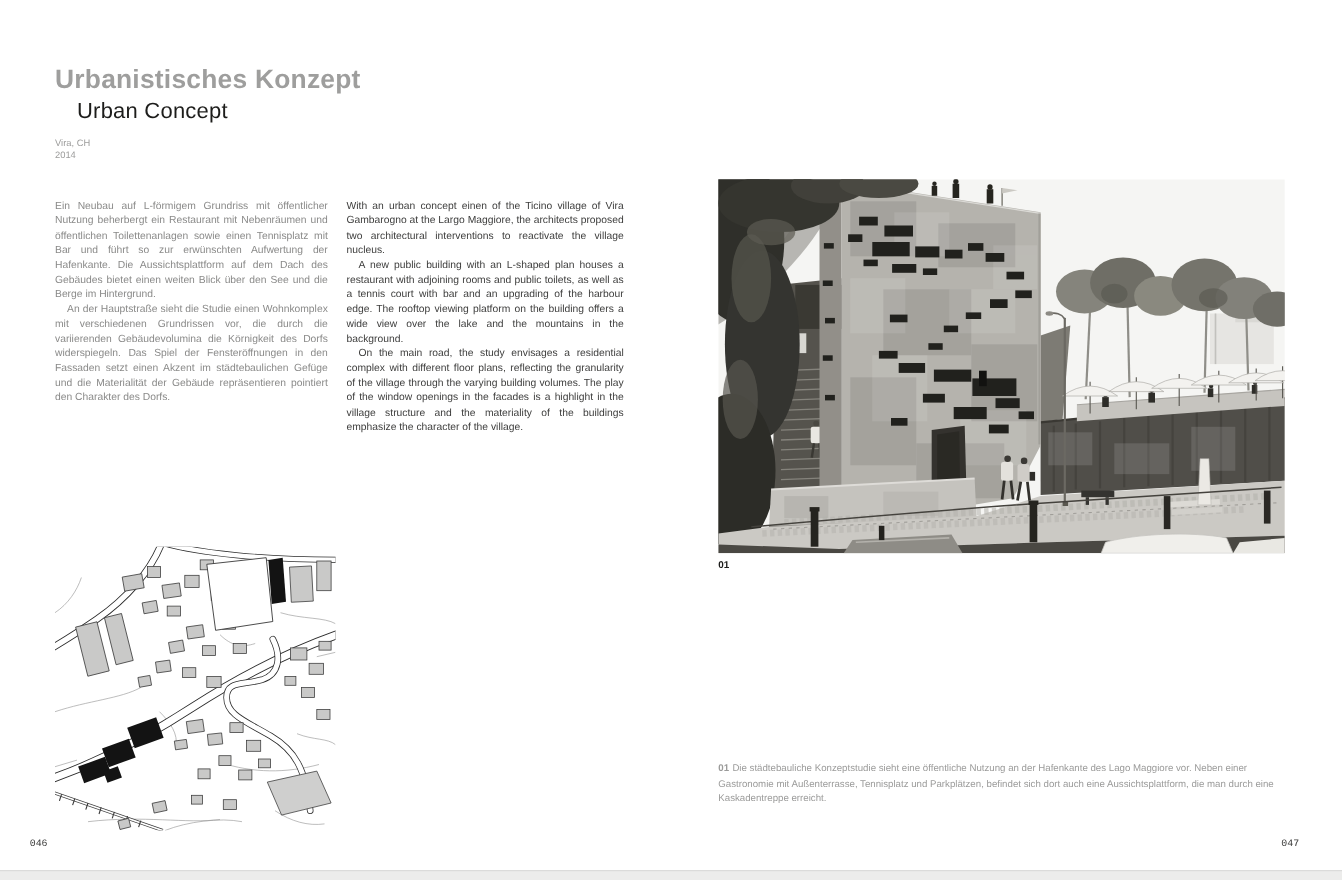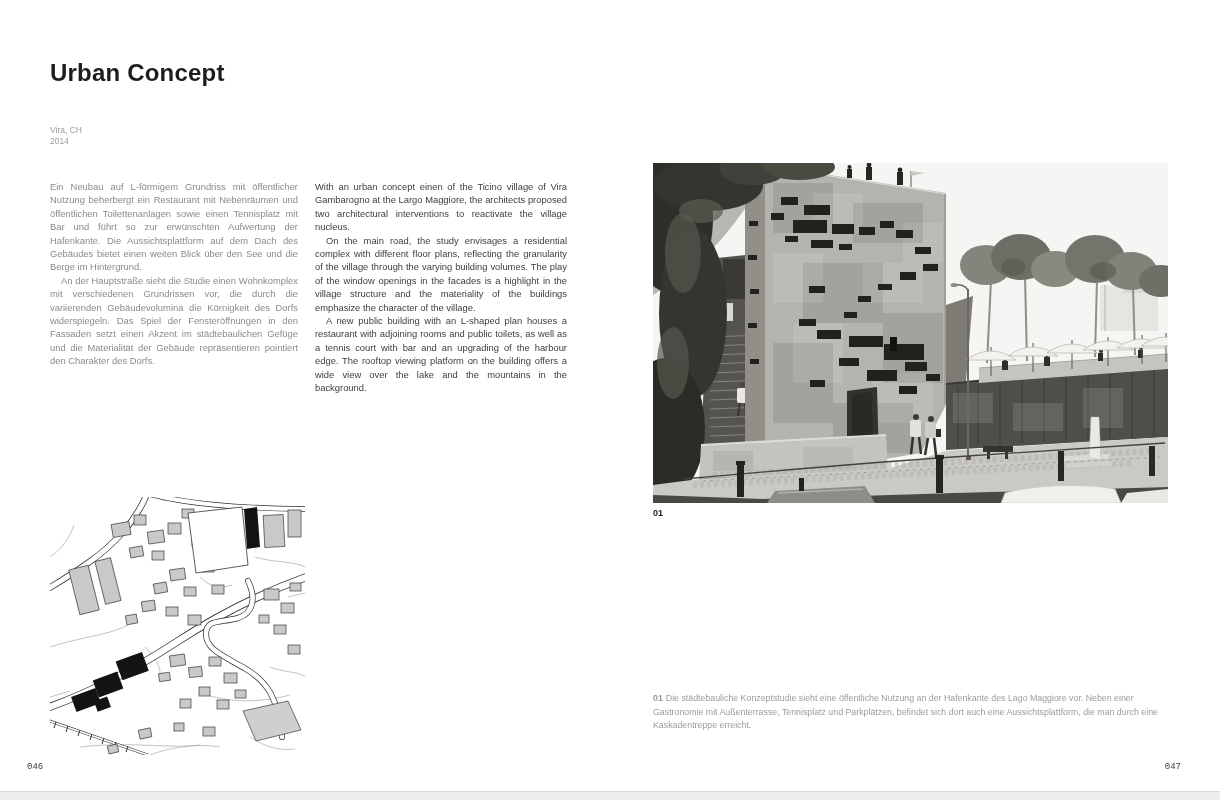--- a/index.html
+++ b/index.html
@@ -3,21 +3,21 @@
 <meta charset="utf-8">
 <style>
   html,body{margin:0;padding:0;background:#ffffff;}
   .page{
     position:relative;width:1220px;height:800px;background:#ffffff;overflow:hidden;
     font-family:"Liberation Sans",sans-serif;color:#1d1d1b;
   }
   
   .title-block{position:absolute;left:50px;top:59px;}
   .title-de{font-size:24px;line-height:28px;font-weight:700;letter-spacing:.2px;color:#9e9e9d;}
-  .title-en{font-size:24px;line-height:28px;font-weight:700;letter-spacing:.2px;color:#1d1d1b;}
+  .title-en{font-size:20px;line-height:28px;font-weight:400;letter-spacing:.2px;color:#1d1d1b;margin-left:20px;}
   .meta-block{position:absolute;left:50px;top:125px;font-size:8.5px;line-height:11px;color:#9c9c9b;}
   
   .textcol{position:absolute;top:180px;font-size:9.4px;line-height:13.4px;}
   .textcol p{margin:0;text-align:justify;}
   .textcol p + p{text-indent:11px;}
   .col-de{left:50px;width:248px;color:#8a8a89;}
   .col-en{left:315px;width:252px;color:#3d3d3c;}
   
   .siteplan{position:absolute;left:50px;top:497px;width:255px;height:258px;}
   .photo{position:absolute;left:653px;top:163px;width:515px;height:340px;}
@@ -34,36 +34,37 @@
   .folio-right{right:39px;}
   .bottom-edge{position:absolute;left:0;top:791px;width:1220px;height:9px;background:#ececeb;border-top:1px solid #d9d9d8;}
   svg{display:block;}
 </style>
 </head>
 <body>
 
 <div class="page">
 
   <div class="title-block">
+    <div class="title-de">Urbanistisches Konzept</div>
     <div class="title-en">Urban Concept</div>
   </div>
   <div class="meta-block">
     <div>Vira, CH</div>
     <div>2014</div>
   </div>
 
   <div class="textcol col-de" lang="de">
     <p>Ein Neubau auf L-förmigem Grundriss mit öffentlicher Nutzung beherbergt ein Restaurant mit Nebenräumen und öffentlichen Toilettenanlagen sowie einen Tennisplatz mit Bar und führt so zur erwünschten Aufwertung der Hafenkante. Die Aussichtsplattform auf dem Dach des Gebäudes bietet einen weiten Blick über den See und die Berge im Hintergrund.</p>
     <p>An der Hauptstraße sieht die Studie einen Wohnkomplex mit verschiedenen Grundrissen vor, die durch die variierenden Gebäudevolumina die Körnigkeit des Dorfs widerspiegeln. Das Spiel der Fensteröffnungen in den Fassaden setzt einen Akzent im städtebaulichen Gefüge und die Materialität der Gebäude repräsentieren pointiert den Charakter des Dorfs.</p>
   </div>
 
   <div class="textcol col-en" lang="en">
     <p>With an urban concept einen of the Ticino village of Vira Gambarogno at the Largo Maggiore, the architects proposed two architectural interventions to reactivate the village nucleus.</p>
+    <p>A new public building with an L-shaped plan houses a restaurant with adjoining rooms and public toilets, as well as a tennis court with bar and an upgrading of the harbour edge. The rooftop viewing platform on the building offers a wide view over the lake and the mountains in the background.</p>
     <p>On the main road, the study envisages a residential complex with different floor plans, reflecting the granularity of the village through the varying building volumes. The play of the window openings in the facades is a highlight in the village structure and the materiality of the buildings emphasize the character of the village.</p>
-    <p>A new public building with an L-shaped plan houses a restaurant with adjoining rooms and public toilets, as well as a tennis court with bar and an upgrading of the harbour edge. The rooftop viewing platform on the building offers a wide view over the lake and the mountains in the background.</p>
   </div>
 
   <svg class="siteplan" viewBox="0 0 255 258" xmlns="http://www.w3.org/2000/svg">
     <rect x="0" y="0" width="255" height="258" fill="#ffffff"></rect>
 
     <g fill="none" stroke="#9a9a9a" stroke-width="0.6">
       <path d="M0,150 C30,140 60,138 78,128"></path>
       <path d="M150,196 C180,206 210,206 240,198"></path>
       <path d="M30,250 C80,244 120,252 150,248"></path>
       <path d="M205,60 C225,66 245,64 255,70"></path>

